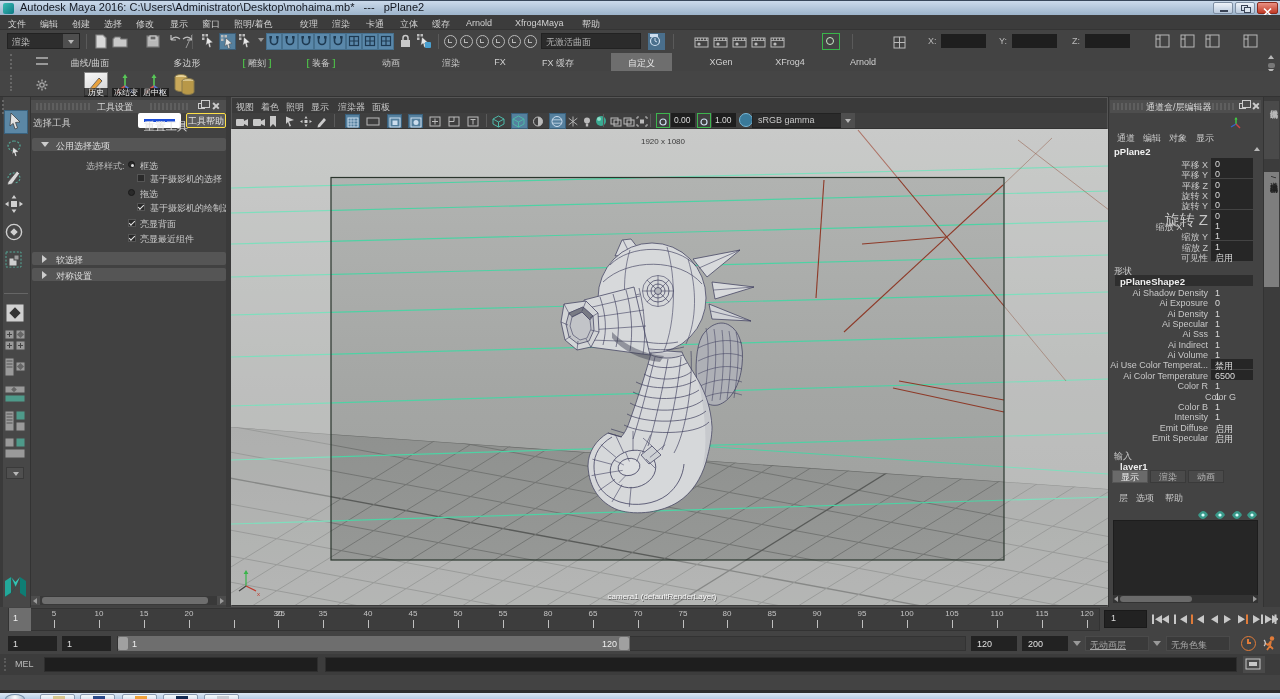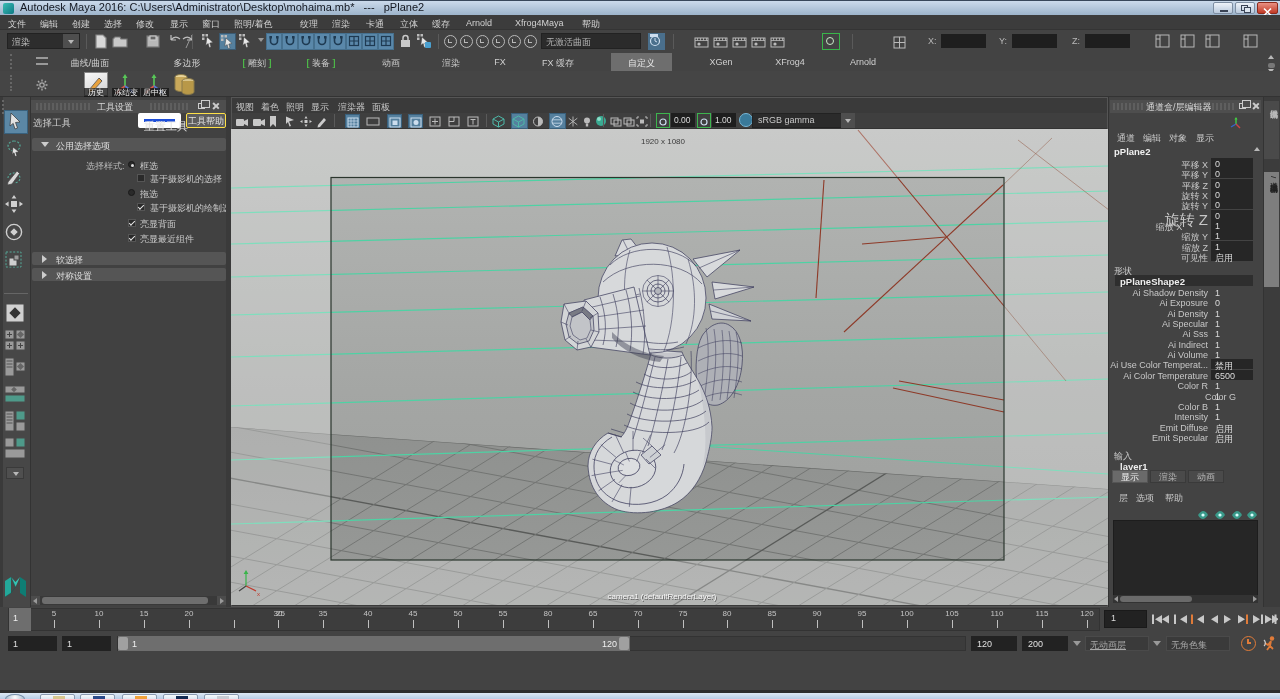--- a/index.html
+++ b/index.html
@@ -953,20 +953,30 @@
       <div class="abs" style="left:1241px;top:3px;width:15px;height:15px;border:1.5px solid #e07b39;border-radius:50%;">
         <div class="abs" style="left:5px;top:2px;width:1.5px;height:5px;background:#e07b39;"></div>
         <div class="abs" style="left:5px;top:5px;width:4px;height:1.5px;background:#e07b39;"></div>
       </div>
       <div class="abs" style="left:1262px;top:2px;width:16px;height:17px;"><svg width="16" height="17" viewBox="0 0 16 17">
           <circle cx="10" cy="3.5" r="2.2" fill="#e07b39"></circle>
           <path d="M9,6 L6,10 L3,8 M9,6 L8,11 L11,14 M8,11 L5,15" stroke="#e07b39" stroke-width="1.8" fill="none"></path>
           <path d="M2,5 a4,4 0 0 1 0,6" stroke="#ccc" stroke-width="1.2" fill="none"></path>
         </svg></div>
     </div>
+    <div class="abs" style="left:0;top:654px;width:1280px;height:21px;background:#3c3c3c;">
+      <div class="abs" style="left:4px;top:4px;width:4px;height:13px;border-left:2px dotted #5a5a5a;"></div>
+      <div class="abs" style="left:15px;top:5px;font-size:9px;color:#bcbcbc;">MEL</div>
+      <div class="abs" style="left:44px;top:3px;width:274px;height:15px;background:#1e1e1e;border:1px solid #2e2e2e;"></div>
+      <div class="abs" style="left:325px;top:3px;width:912px;height:15px;background:#1e1e1e;border:1px solid #2e2e2e;"></div>
+      <div class="abs" style="left:1243px;top:2px;width:22px;height:17px;background:#4a4a4a;"><svg width="20" height="16" viewBox="0 0 20 16">
+          <rect x="3" y="3" width="14" height="10" fill="none" stroke="#c8c8c8"></rect>
+          <rect x="6" y="6" width="8" height="4" fill="#c8c8c8"></rect>
+        </svg></div>
+    </div>
     <div class="abs" style="left:0;top:690px;width:1280px;height:9px;background:#2d2d2d;">
       <div class="abs" style="left:0;top:3px;width:1280px;height:6px;background:linear-gradient(#dde8f4,#b9cde6);"></div>
       <div class="abs" style="left:5px;top:4px;width:20px;height:10px;border-radius:50%;background:radial-gradient(circle at 50% 30%,#fdfdfd,#9ab0c8);border:1px solid #7890aa;"></div>
       <div class="abs" style="left:40px;top:4px;width:35px;height:6px;background:linear-gradient(#f6f9fd,#dde7f2);border:1px solid #8a9ab0;border-radius:2px 2px 0 0;">
         <div class="abs" style="left:12px;top:1px;width:12px;height:5px;background:#d8c890;"></div>
       </div>
       <div class="abs" style="left:80px;top:4px;width:35px;height:6px;background:linear-gradient(#f6f9fd,#dde7f2);border:1px solid #8a9ab0;border-radius:2px 2px 0 0;">
         <div class="abs" style="left:12px;top:1px;width:12px;height:5px;background:#2a4a8a;"></div>
       </div>
       <div class="abs" style="left:122px;top:4px;width:35px;height:6px;background:linear-gradient(#f6f9fd,#dde7f2);border:1px solid #8a9ab0;border-radius:2px 2px 0 0;">

